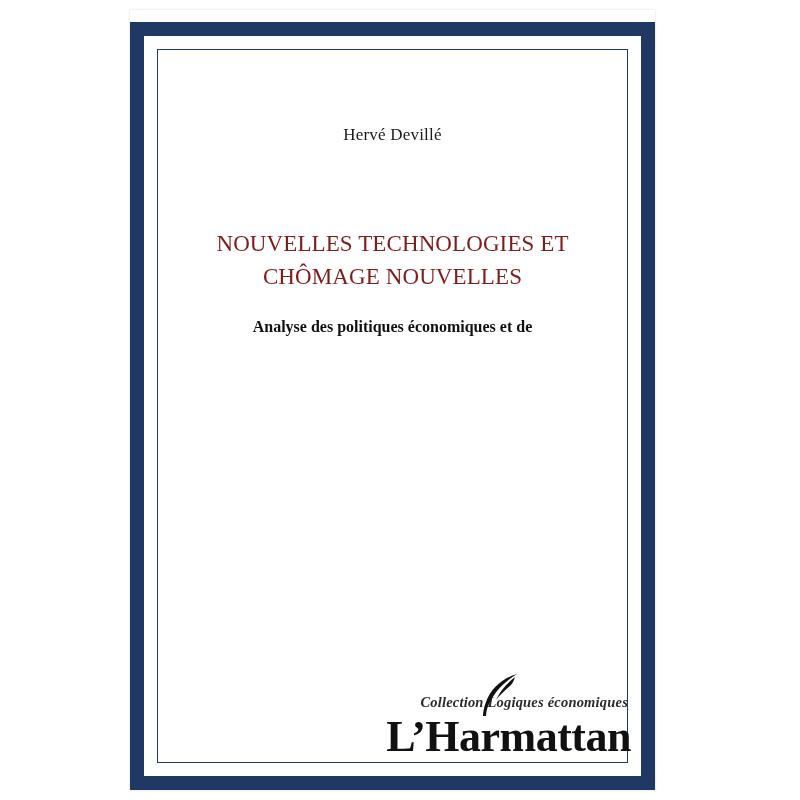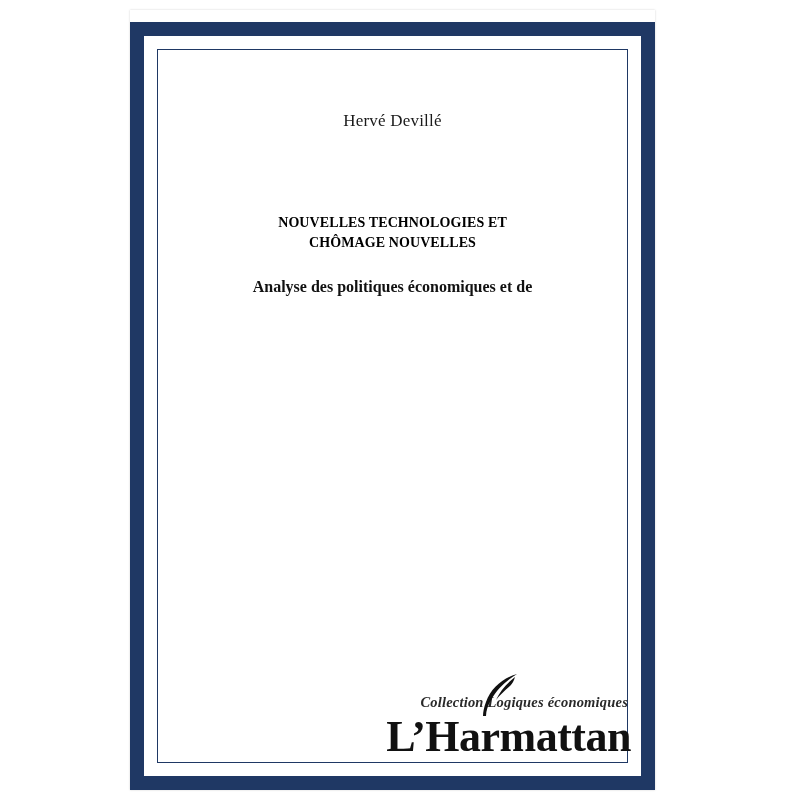--- a/index.html
+++ b/index.html
@@ -50,37 +50,37 @@
     border: 1px solid #1f3864;
     background: #ffffff;
   }
   .content {
     position: absolute;
     left: 27px;
     top: 39px;
     width: 471px;
     height: 722px;
     box-sizing: border-box;
-    padding: 0 30px;
+    padding: 14px 30px;
   }
   .author {
     margin-top: 62px;
     text-align: center;
     font-size: 17px;
     color: #1a1a1a;
     letter-spacing: 0.2px;
   }
   .title-block {
     margin-top: 82px;
     text-align: center;
   }
   .main-title {
-    font-size: 14px;
-    font-weight: bold;
-    color: #000000;
+    font-size: 23px;
+    font-weight: normal;
+    color: #7f1d1d;
     line-height: 1.45;
     letter-spacing: 0.1px;
   }
   .subtitle {
     margin-top: 22px;
     font-size: 16px;
     font-weight: bold;
     color: #111111;
     line-height: 1.42;
   }

